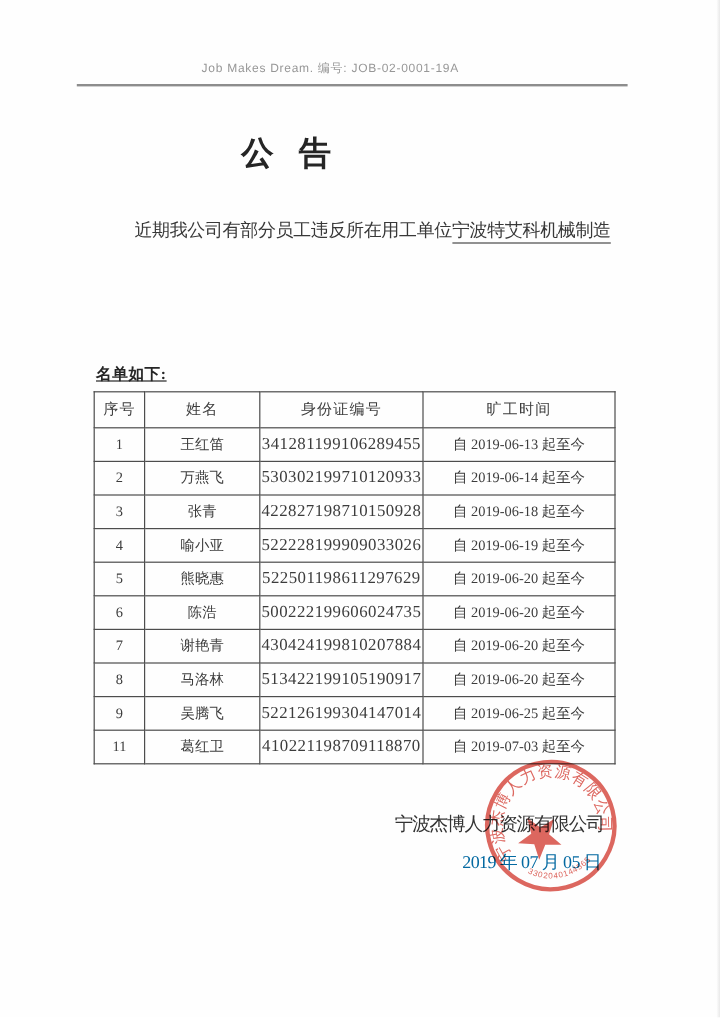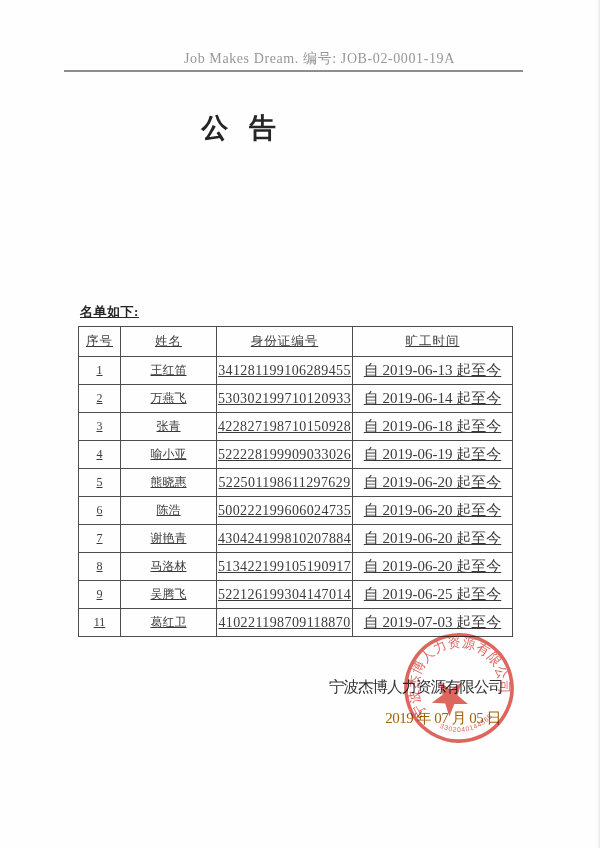--- a/index.html
+++ b/index.html
@@ -11,23 +11,23 @@
     position:relative;
     overflow:hidden;
   }
   .page{position:absolute;inset:0;background:#fefefe;}
   .page::after{ 
     content:"";position:absolute;top:0;right:0;width:3px;height:100%;
     background:linear-gradient(to left,#e9e9e9,transparent);pointer-events:none;
   }
 
   .hdr{
-    position:absolute;left:184px;top:50px;
-    font-family:Liberation Serif, serif;
-    font-size:14px;color:#979797;letter-spacing:0.6px;white-space:nowrap;
+    position:absolute;left:168px;top:50px;
+    font-family:Liberation Sans, sans-serif;
+    font-size:10px;color:#979797;letter-spacing:0.6px;white-space:nowrap;
   }
   .hdr-line{
     position:absolute;left:64px;top:70px;width:459px;height:2px;
     background:#8d8d8d;
   }
 
   .title{
     position:absolute;left:0;top:110px;width:484px;margin:0;
     text-align:center;font-size:27px;font-weight:bold;color:#252525;
     letter-spacing:7px;
@@ -41,38 +41,38 @@
   .body-line.indent{padding-left:32px;}
   .body-line .u{border-bottom:1px solid #4a4a4a;padding-bottom:1px;}
 
   .list-label{
     position:absolute;left:80px;top:303px;
     font-size:13px;font-weight:bold;color:#262626;letter-spacing:0.5px;text-decoration:underline;
   }
 
   table.tbl{
     position:absolute;left:78px;top:326px;width:434px;
-    border-collapse:collapse;table-layout:fixed;text-decoration:underline;
+    border-collapse:collapse;table-layout:fixed;
   }
   .tbl th,.tbl td{
     border:1px solid #4d4d4d;text-align:center;vertical-align:middle;
     padding:0;overflow:hidden;white-space:nowrap;
   }
   .tbl th{height:29px;font-size:12.5px;font-weight:normal;color:#3d3d3d;letter-spacing:1px;}
   .tbl td{height:27px;font-size:12px;color:#3c3c3c;}
   .tbl td.id-cell{font-size:14px;letter-spacing:0.4px;}
-  .tbl td.time-cell{font-size:15px;}
+  .tbl td.time-cell{font-size:12px;}
 
   .company{
     position:absolute;top:677px;right:97px;
     font-size:15.5px;letter-spacing:-1px;color:#333;white-space:nowrap;
   }
   .date{
     position:absolute;top:709px;right:99px;
-    font-size:15px;letter-spacing:-0.5px;color:#a16207;white-space:nowrap;
+    font-size:15px;letter-spacing:-0.5px;color:#0369a1;white-space:nowrap;
   }
 
   .stamp{
     position:absolute;left:389px;top:618px;width:140px;height:140px;
     opacity:0.82;mix-blend-mode:multiply;pointer-events:none;
   }
   .stamp .ring{fill:none;stroke:var(--stamp-red,#d6453c);stroke-width:3.6px;}
   .stamp .arc-cn{fill:var(--stamp-red,#d6453c);font-size:13px;font-family:"Liberation Serif",serif;}
   .stamp .arc-num{fill:var(--stamp-red,#d6453c);font-size:6.8px;font-family:"Liberation Sans",sans-serif;letter-spacing:0.6px;}
   .stamp .star{fill:var(--stamp-red,#d6453c);}
@@ -81,20 +81,21 @@
 <body>
 
 <div class="page">
 
   <div class="hdr">Job Makes Dream. 编号: JOB-02-0001-19A</div>
   <div class="hdr-line"></div>
 
   <h1 class="title">公 告</h1>
 
   <div class="body-text" id="bodyText">
+      <div class="body-line indent"><span>近期我公司有部分员工违反所在用工单位</span><span class="u">宁波特艾科机械制造</span></div>
     </div>
 
   <div class="list-label">名单如下:</div>
 
   <table class="tbl">
     <colgroup>
       <col style="width:42px">
         <col style="width:96px">
         <col style="width:136px">
         <col style="width:160px">

